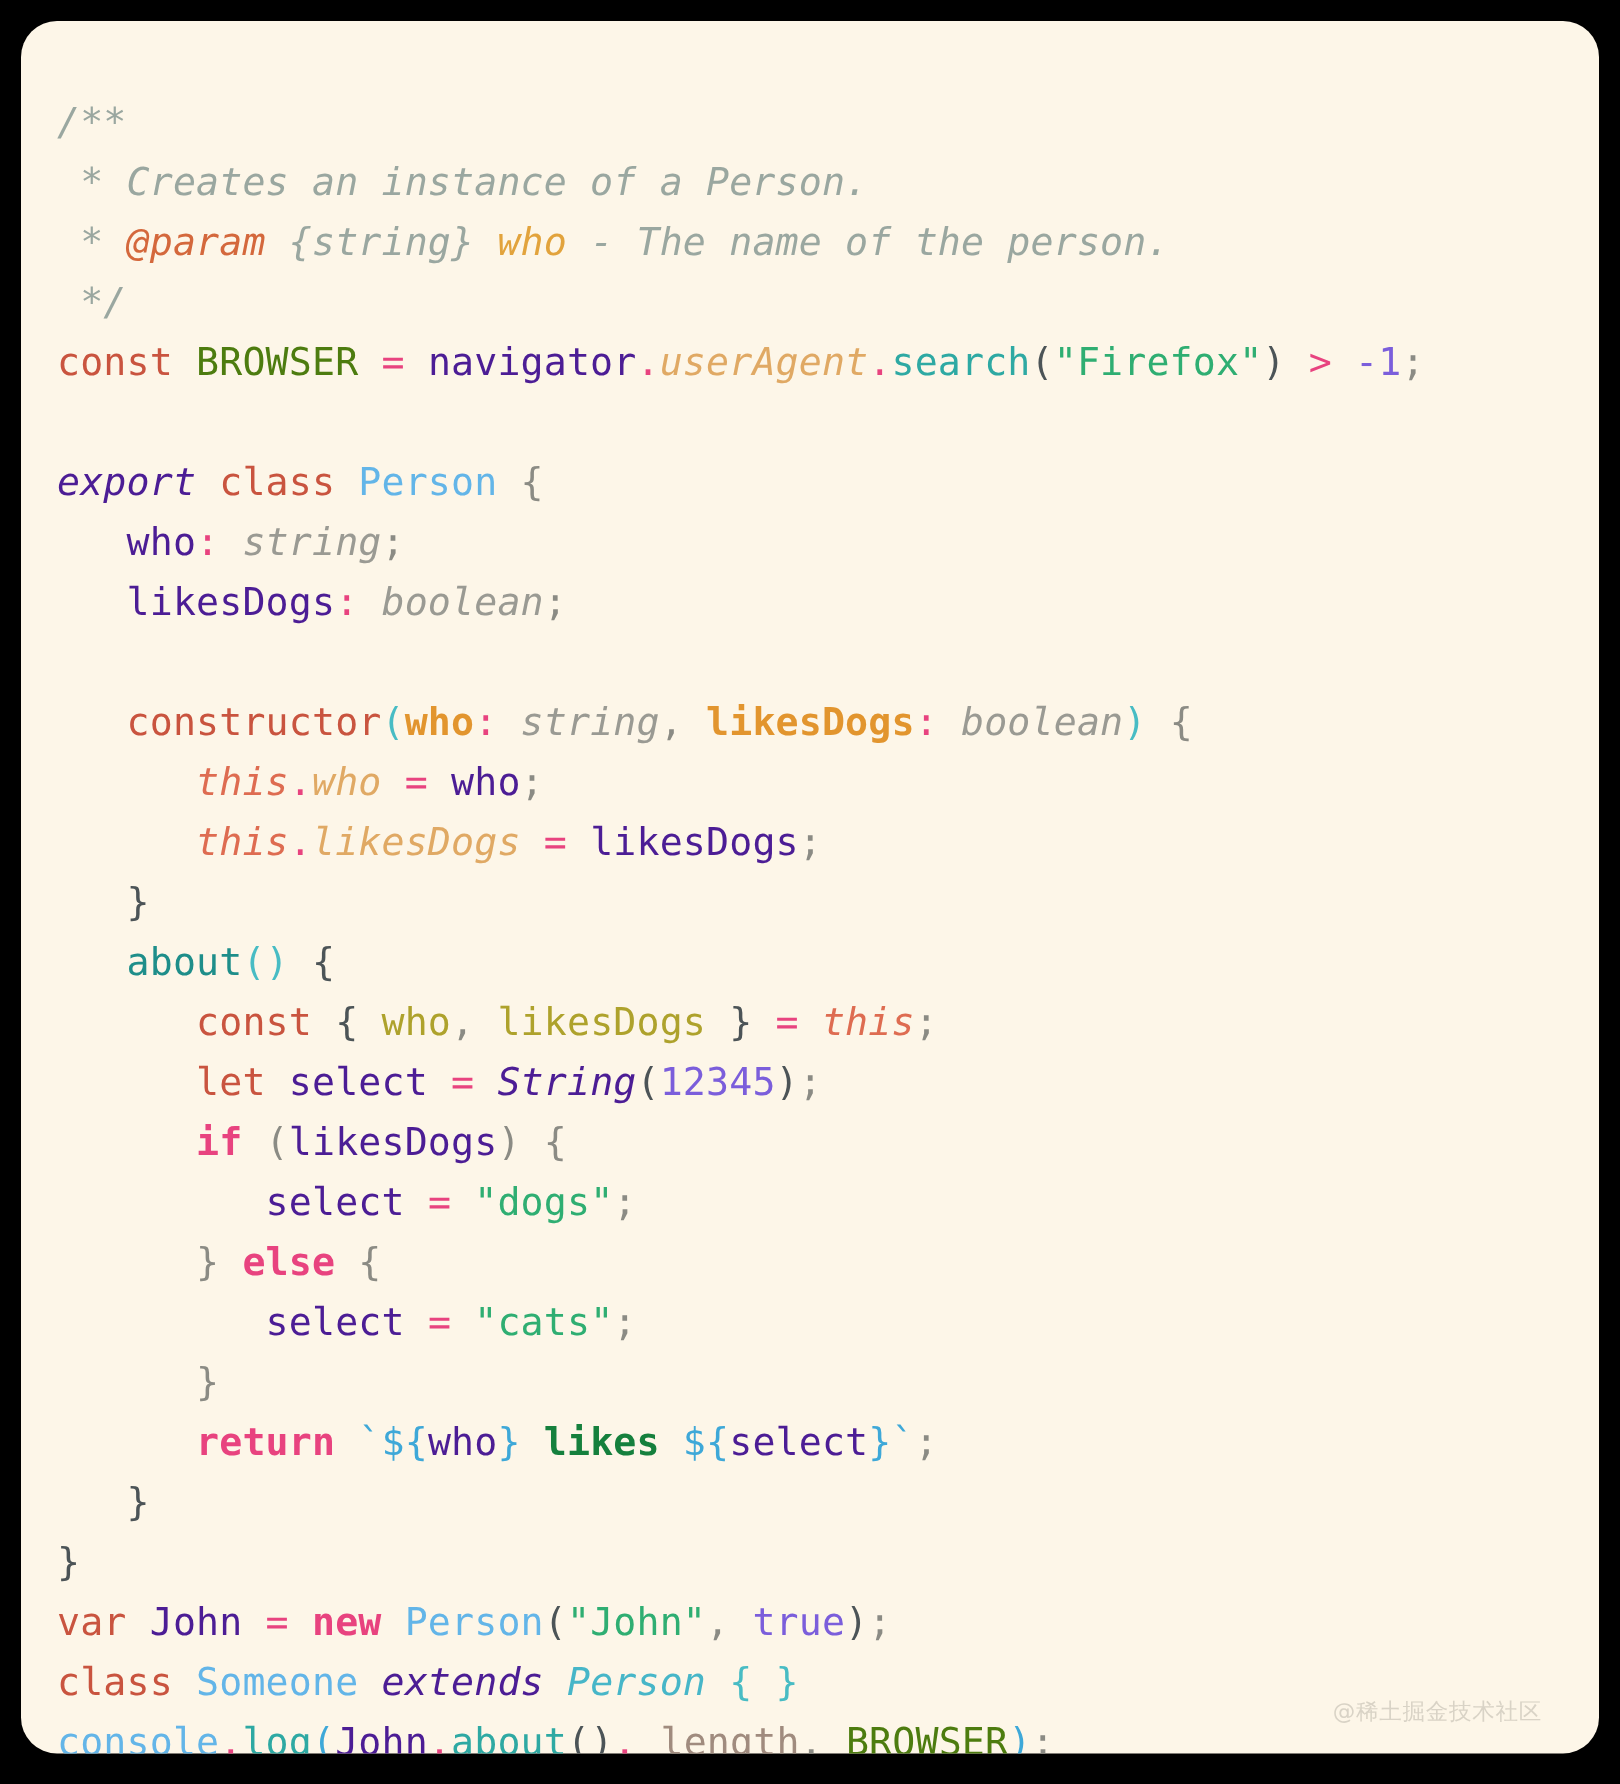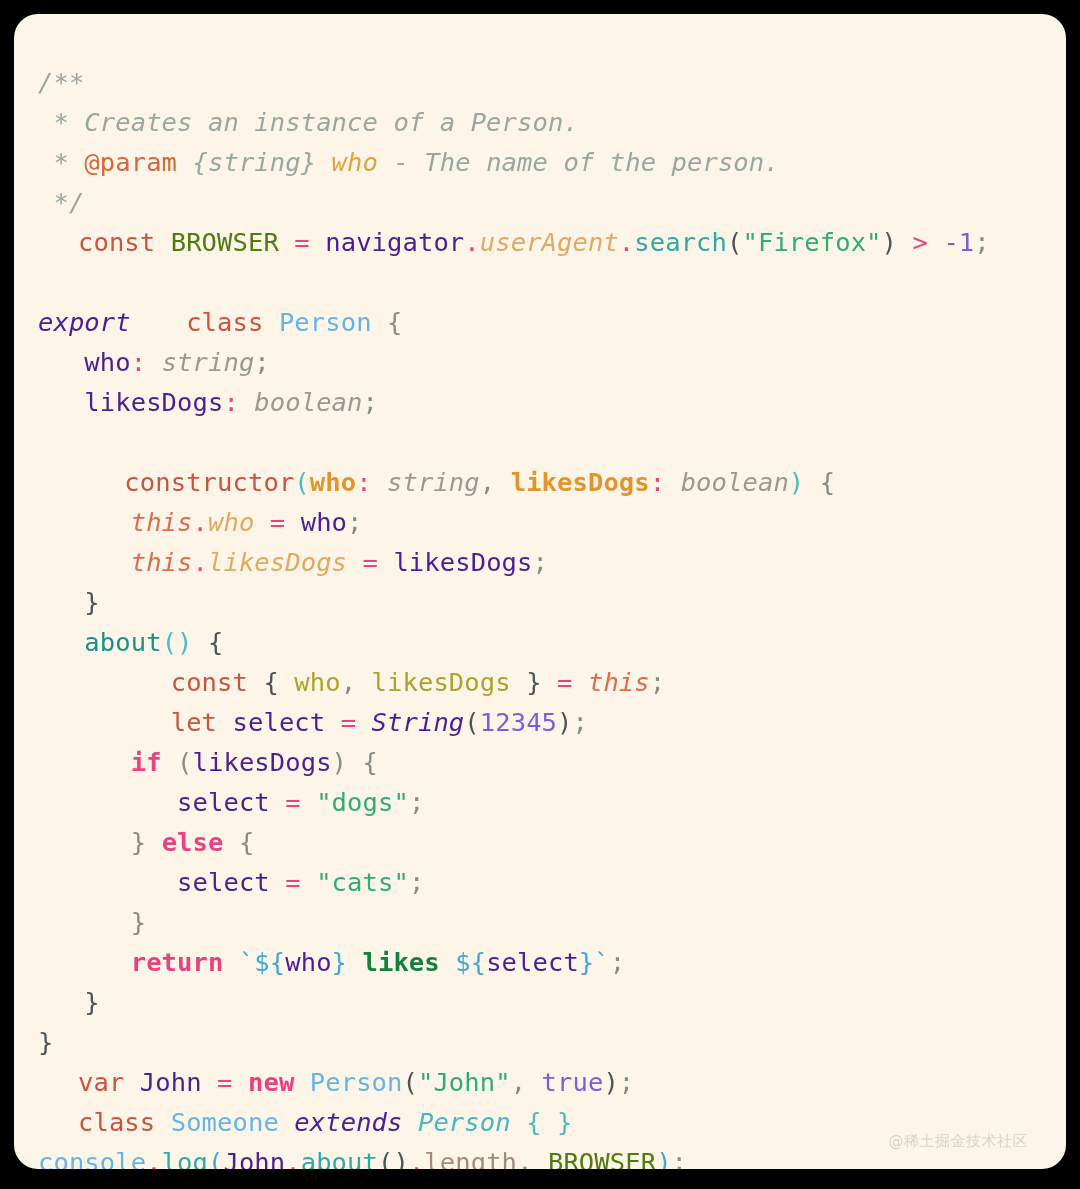--- a/index.html
+++ b/index.html
@@ -42,43 +42,43 @@
     line-height: 40px;
     white-space: pre;
     letter-spacing: 0.1px;
   }
 
   .ln { display: block; height: 40px; }
   .ln.blank { height: 40px; }
 
   
   .t-comment   { color: #9AA7A0; font-style: italic; }
-  .t-doctag    { color: #D4683C; }
+  .t-doctag    { color: #D4683C; font-style: italic; }
   .t-docparam  { color: #E2A33C; font-style: italic; }
   .t-punc      { color: #8B8B84; }
   .t-punc-d    { color: #4C5457; }
-  .t-kw        { color: #C9543F; margin-left: 40px; }
+  .t-kw        { color: #C9543F; }
   .t-kw-b      { color: #E8437F; font-weight: bold; margin-top: 20px; }
   .t-kw-i      { color: #4c1d95; font-style: italic; }
   .t-const     { color: #4d7c0f; }
   .t-op        { color: #E8437F; }
   .t-var       { color: #4c1d95; }
   .t-var-i     { color: #E0A964; font-style: italic; margin-top: 24px; }
   .t-var-b     { color: #E2952E; font-weight: bold; }
   .t-this      { color: #DE6C51; font-style: italic; margin-top: 36px; }
   .t-fn        { color: #2EA9A3; }
   .t-fn-d      { color: #1E8E8A; }
   .t-str       { color: #2FAE72; }
   .t-num       { color: #7B5EDB; }
   .t-cls       { color: #63B5E8; }
   .t-cls-i     { color: #47B6C8; font-style: italic; }
   .t-type      { color: #9A9A93; font-style: italic; }
   .t-tpl       { color: #3EA8D8; }
   .t-tplstr    { color: #15803d; font-weight: bold; }
-  .t-prop      { color: #A08B7E; }
+  .t-prop      { color: #A08B7E; margin-left: 16px; }
   .t-objkey    { color: #AEA22C; }
   .t-sq        { color: #48BCC4; }
 
   #watermark {
     position: absolute;
     right: 38px;
     bottom: 18px;
     font-family: "DejaVu Sans", sans-serif;
     font-size: 15px;
     color: #D9D3C6;

